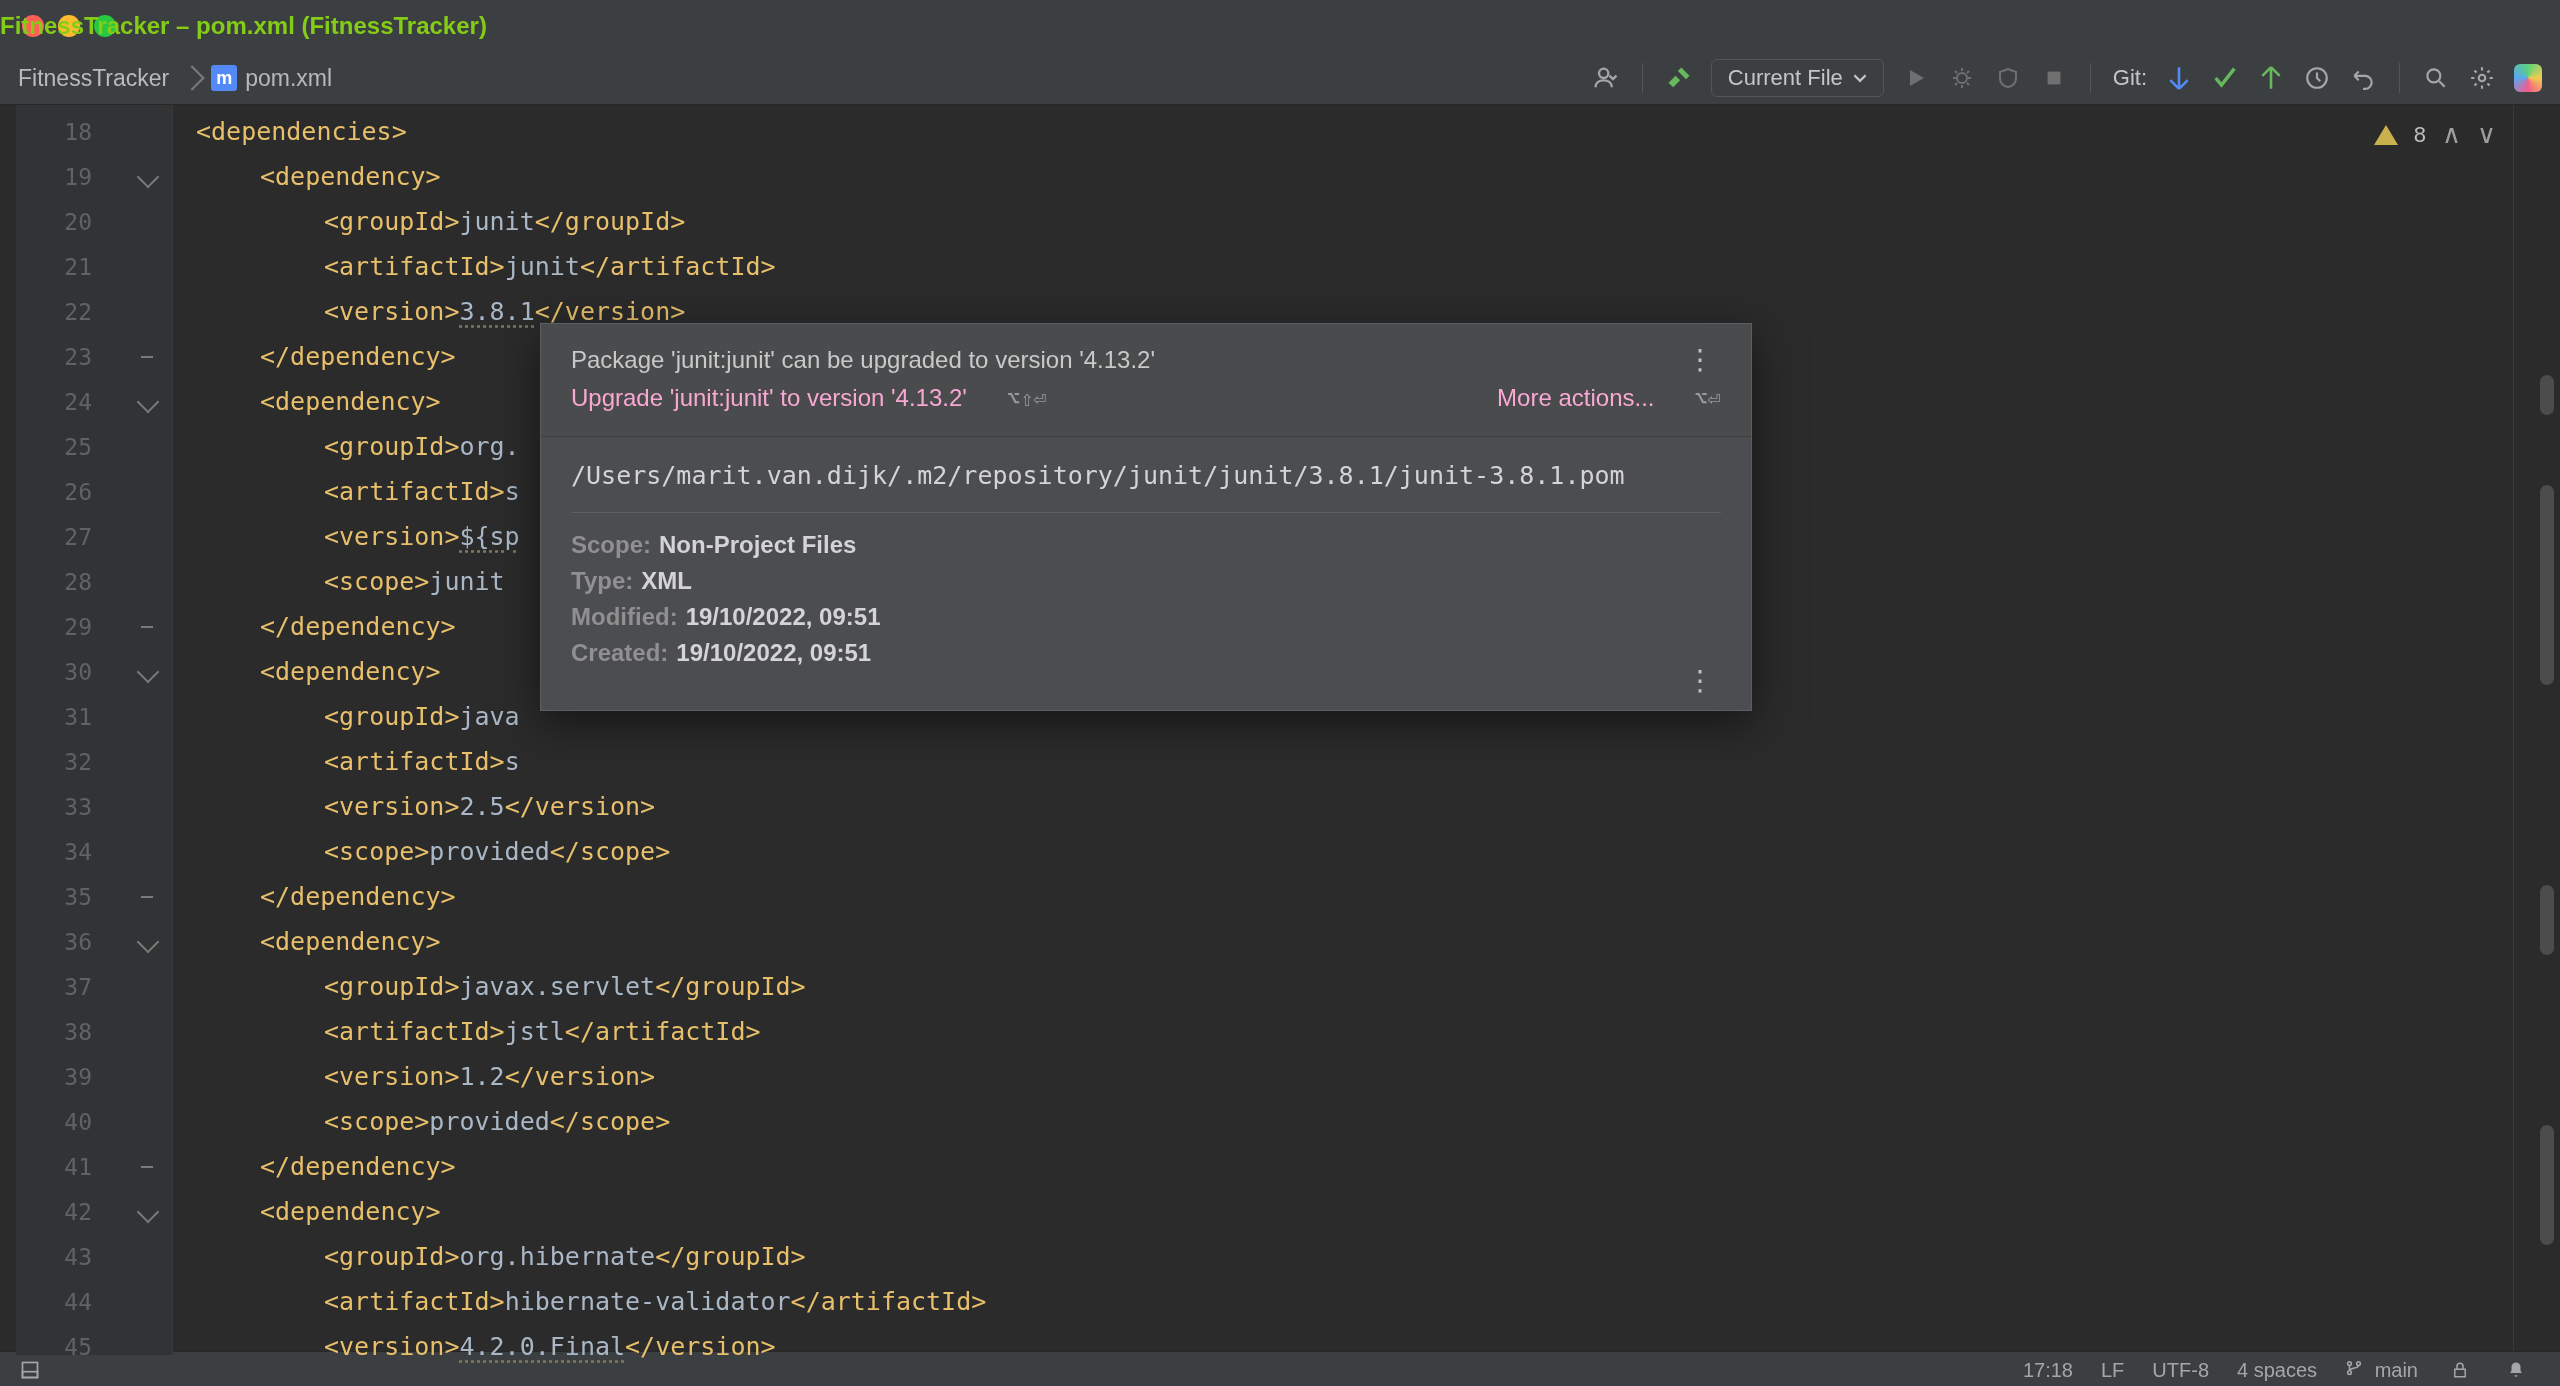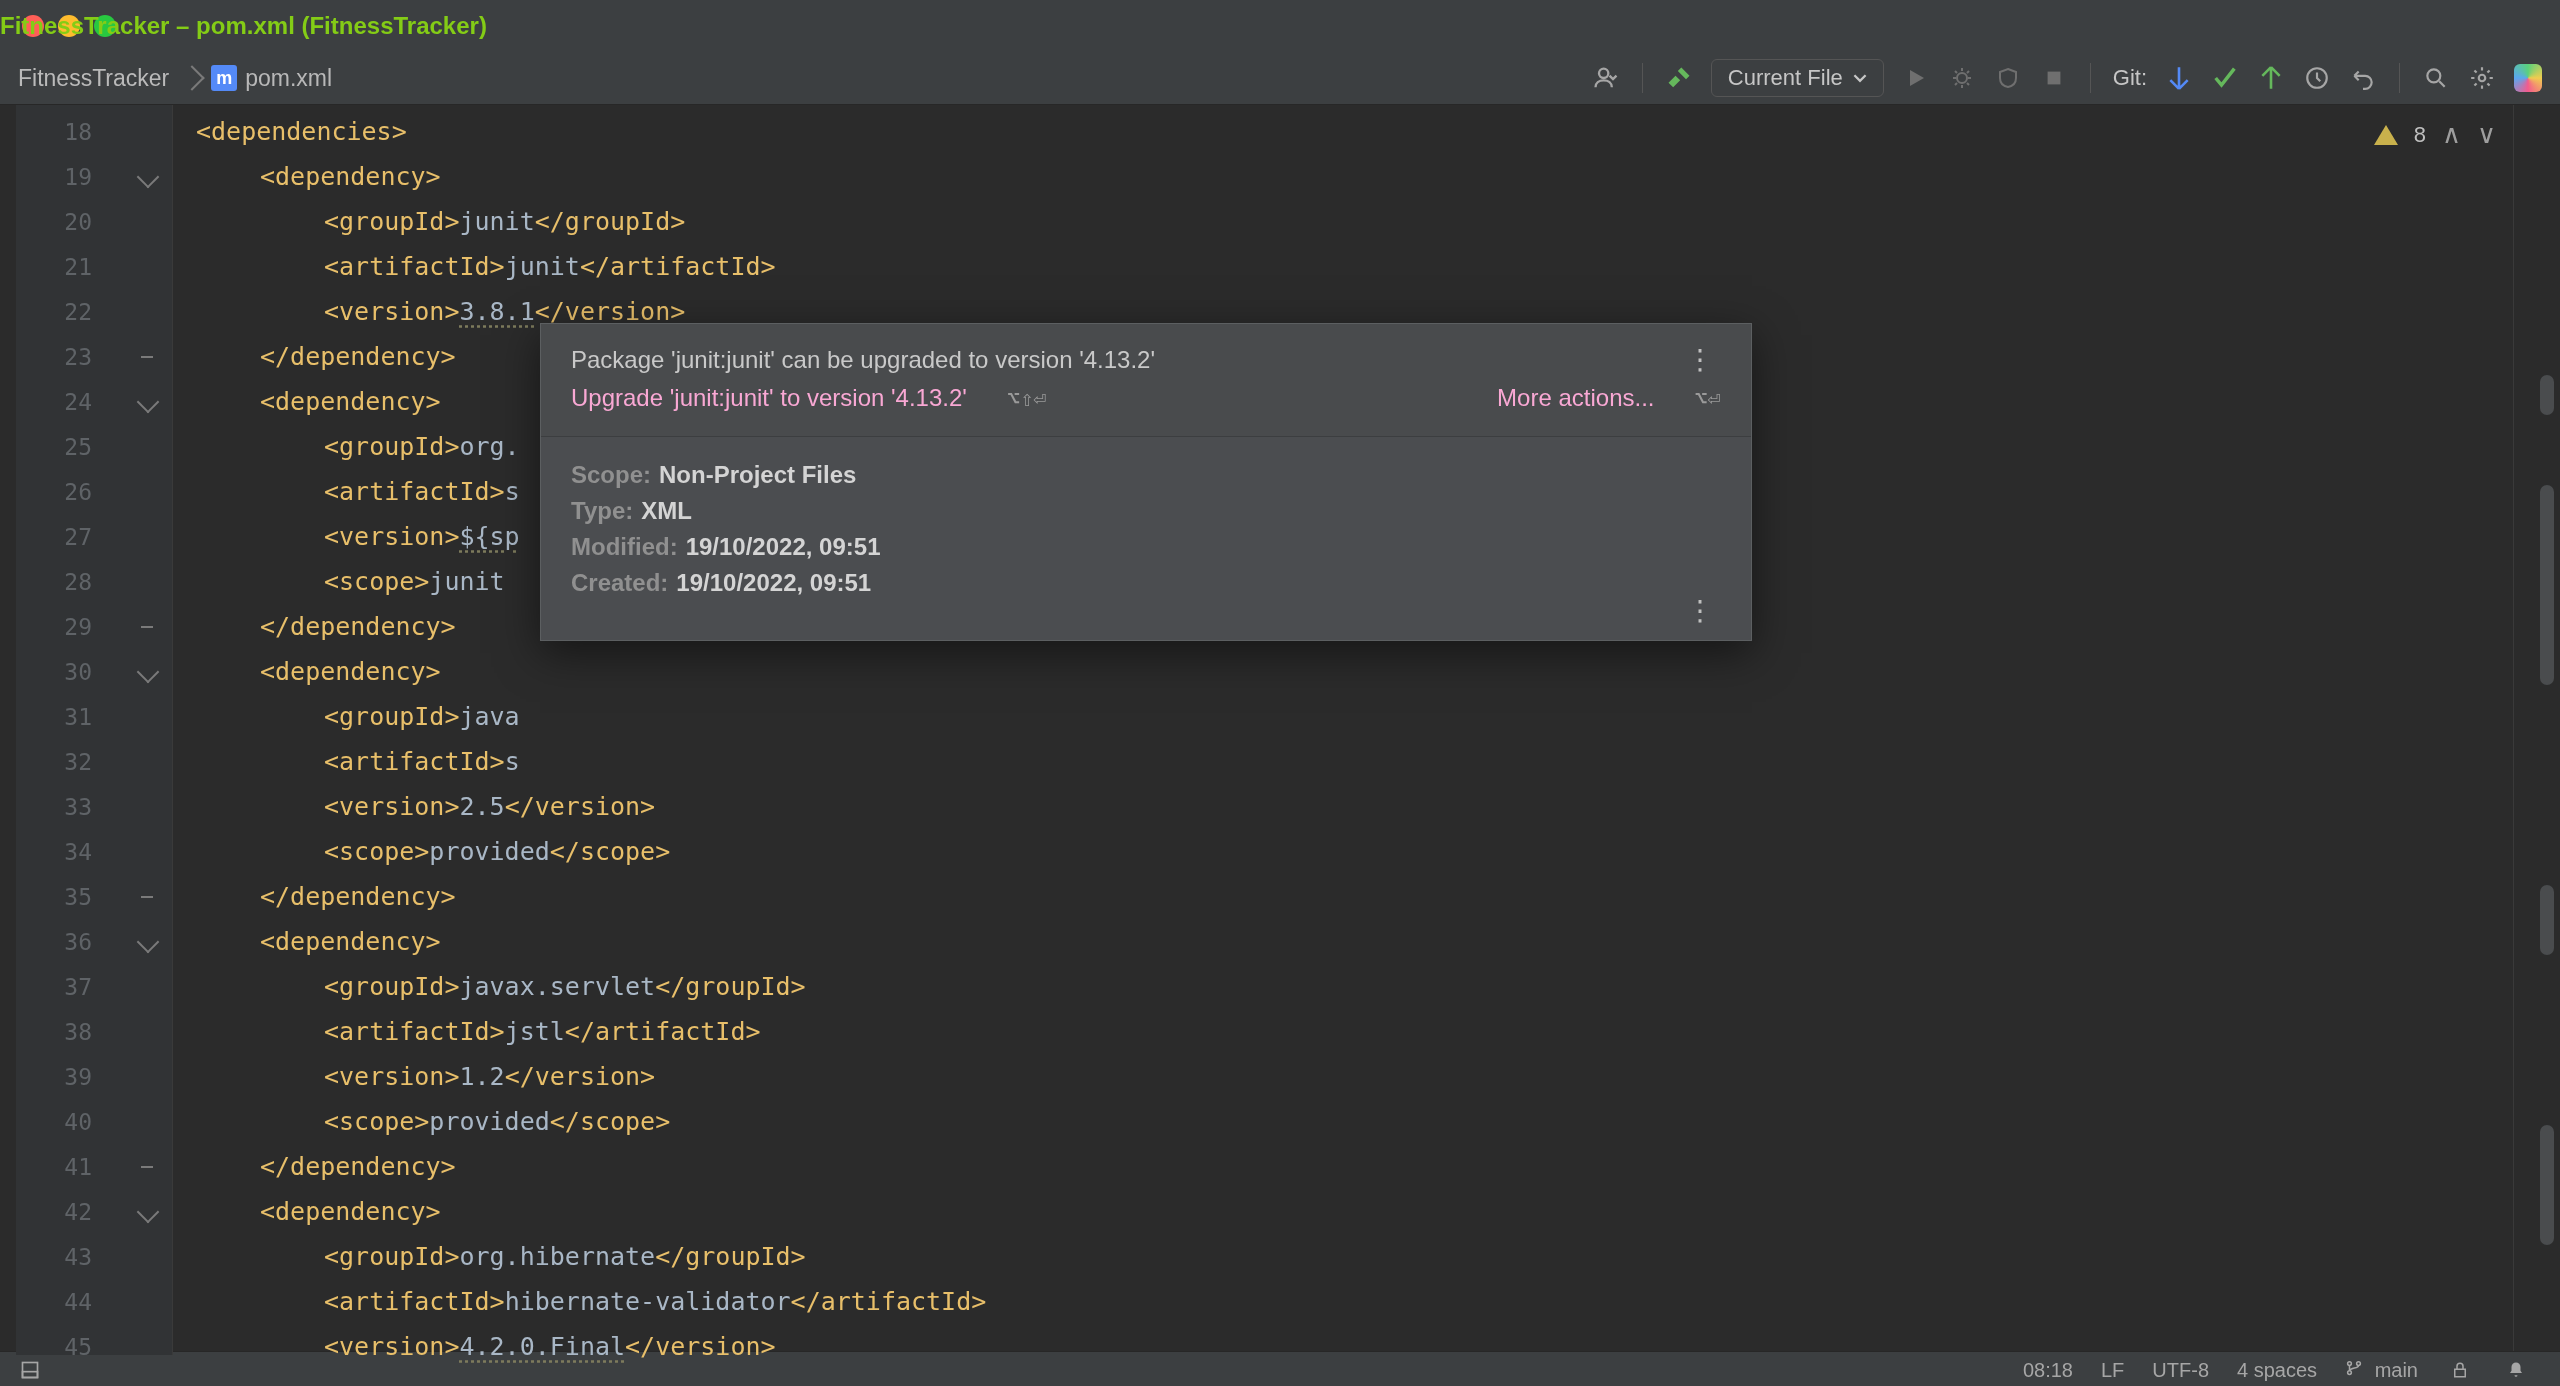--- a/index.html
+++ b/index.html
@@ -464,20 +464,21 @@
       <span class="more-dots">⋮</span>
     </div>
     <div class="actions">
       <span class="link">Upgrade 'junit:junit' to version '4.13.2'</span>
       <span class="kbd">⌥⇧⏎</span>
       <span style="flex:1"></span>
       <span class="link">More actions...</span>
       <span class="kbd">⌥⏎</span>
     </div>
     <div class="body">
+      <div class="path">/Users/marit.van.dijk/.m2/repository/junit/junit/3.8.1/junit-3.8.1.pom</div>
       <div id="popup-rows">
           <div class="row">
             <span class="k">Scope:</span>
             <span class="v">Non-Project Files</span>
           </div>
           <div class="row">
             <span class="k">Type:</span>
             <span class="v">XML</span>
           </div>
           <div class="row">
@@ -498,21 +499,21 @@
 </div>
 
 <div class="status">
   <span class="icon">
     <svg width="20" height="20" viewBox="0 0 24 24" fill="none" stroke="#a6a6a6" stroke-width="2">
         <rect x="3" y="3" width="18" height="18"></rect>
         <rect x="3" y="14" width="18" height="7"></rect>
       </svg>
   </span>
   <div class="spacer"></div>
-  <span class="seg">08:18</span>
+  <span class="seg">17:18</span>
   <span class="seg">LF</span>
   <span class="seg">UTF-8</span>
   <span class="seg">4 spaces</span>
   <span class="seg">
     <span class="branch-ico">
       <svg width="18" height="18" viewBox="0 0 24 24" fill="none" stroke="#a6a6a6" stroke-width="2">
           <circle cx="6" cy="6" r="2.5"></circle>
           <circle cx="6" cy="18" r="2.5"></circle>
           <circle cx="18" cy="6" r="2.5"></circle>
           <path d="M6 8.5v7M18 8.5c0 5-10 2-12 7"></path>

